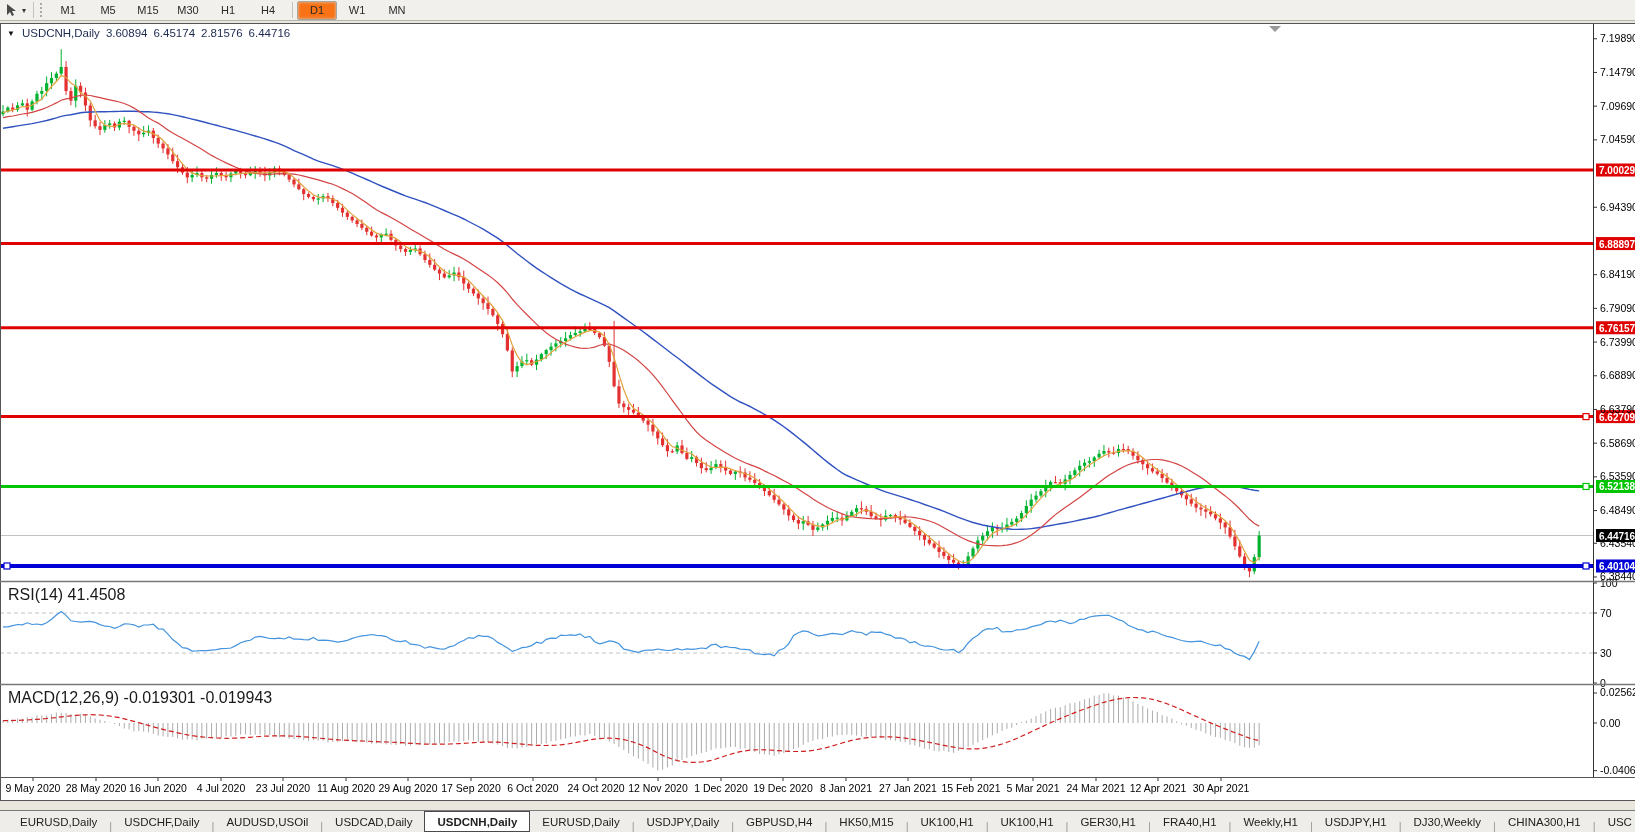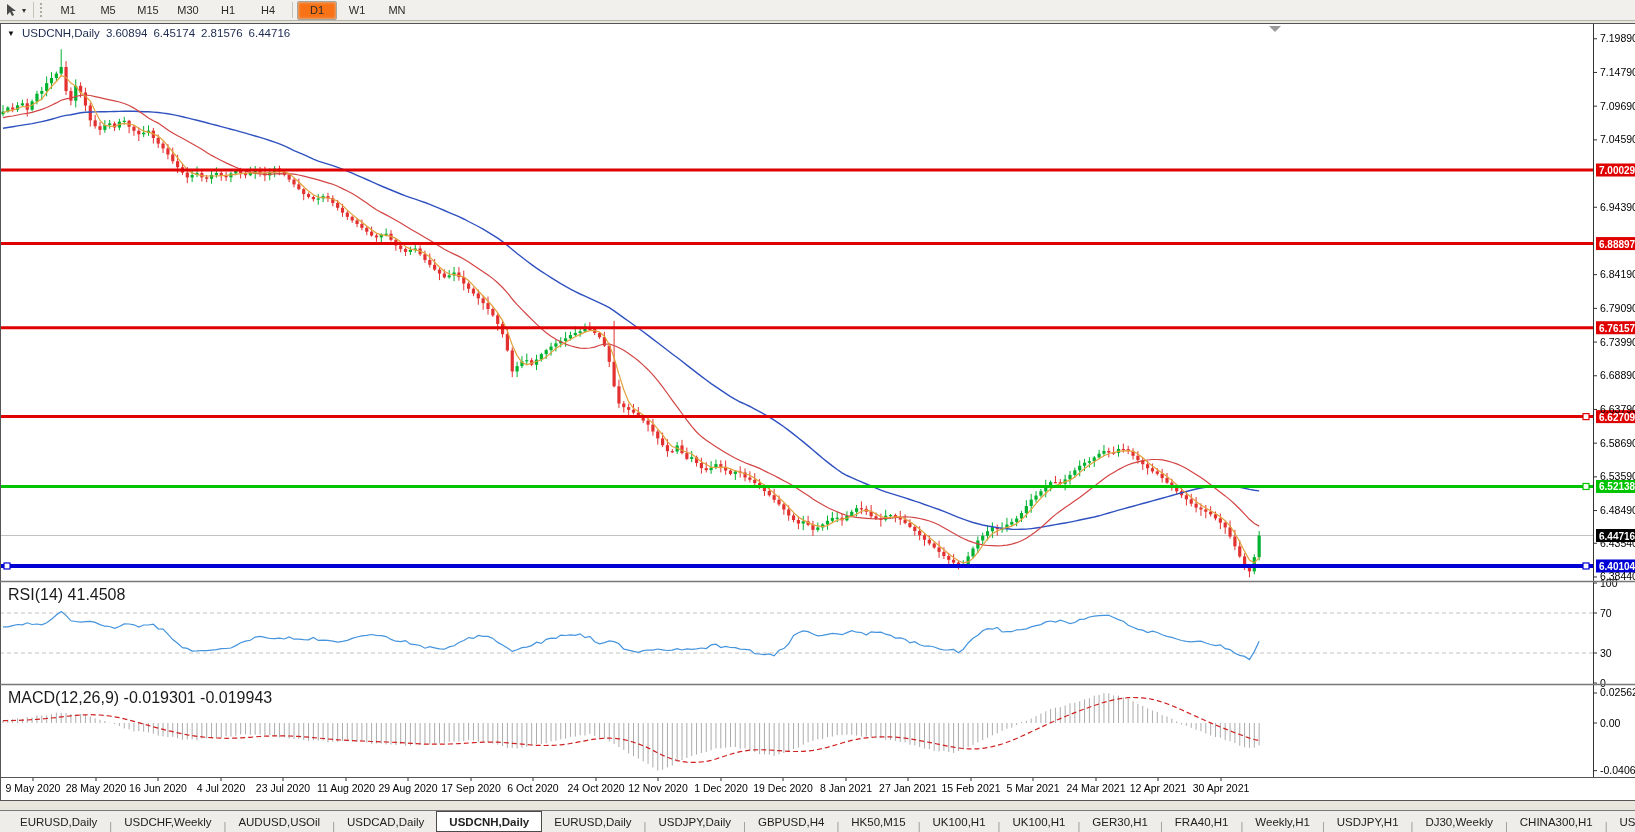--- a/index.html
+++ b/index.html
@@ -997,21 +997,21 @@
     <span>2.81576</span>
     <span>6.44716</span>
   </div>
   <div class="pane-label" style="top:563px"><span>RSI(14)</span> <span>41.4508</span></div>
   <div class="pane-label" style="top:666px"><span>MACD(12,26,9)</span> <span>-0.019301 -0.019943</span></div>
 </div>
 
 <div class="tabbar" id="tabbar">
     <div class="tab">EURUSD,Daily</div>
     <span class="tabsep">|</span>
-    <div class="tab">USDCHF,Weekly</div>
+    <div class="tab">USDCHF,Daily</div>
     <span class="tabsep">|</span>
     <div class="tab">AUDUSD,USOil</div>
     <span class="tabsep">|</span>
     <div class="tab">USDCAD,Daily</div>
     <div class="tab active">USDCNH,Daily</div>
     <div class="tab">EURUSD,Daily</div>
     <span class="tabsep">|</span>
     <div class="tab">USDJPY,Daily</div>
     <span class="tabsep">|</span>
     <div class="tab">GBPUSD,H4</div>

